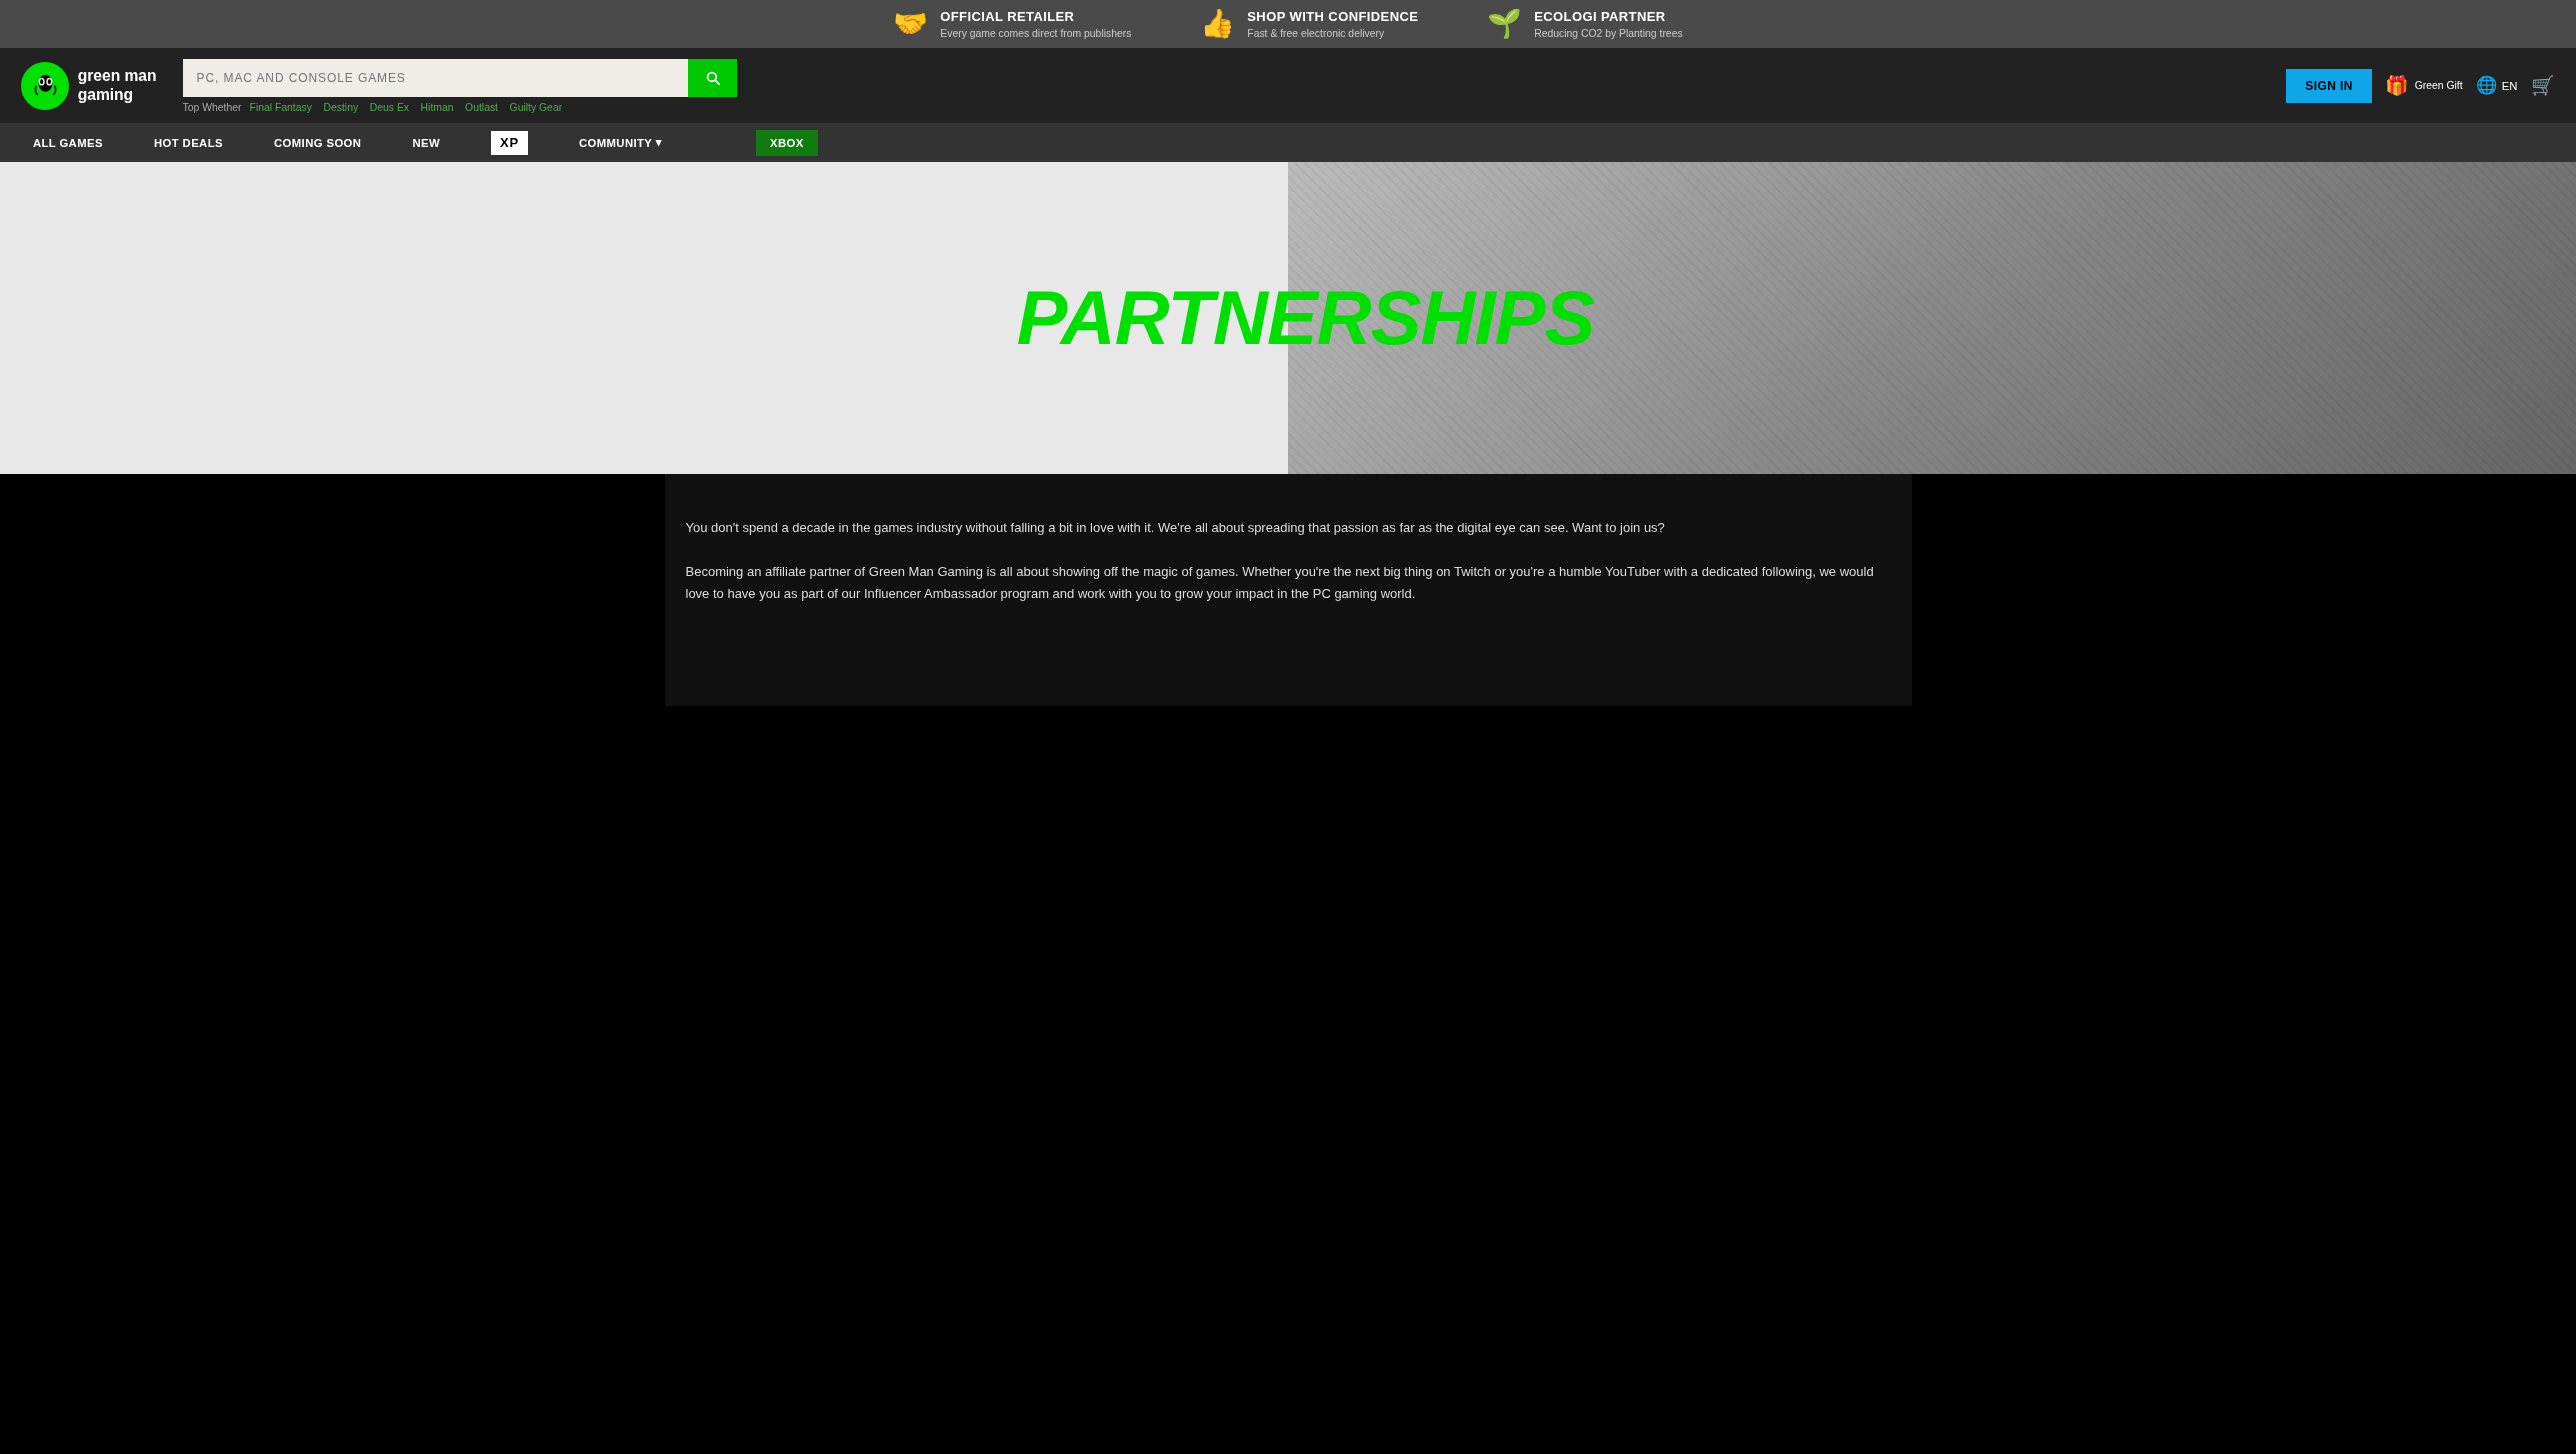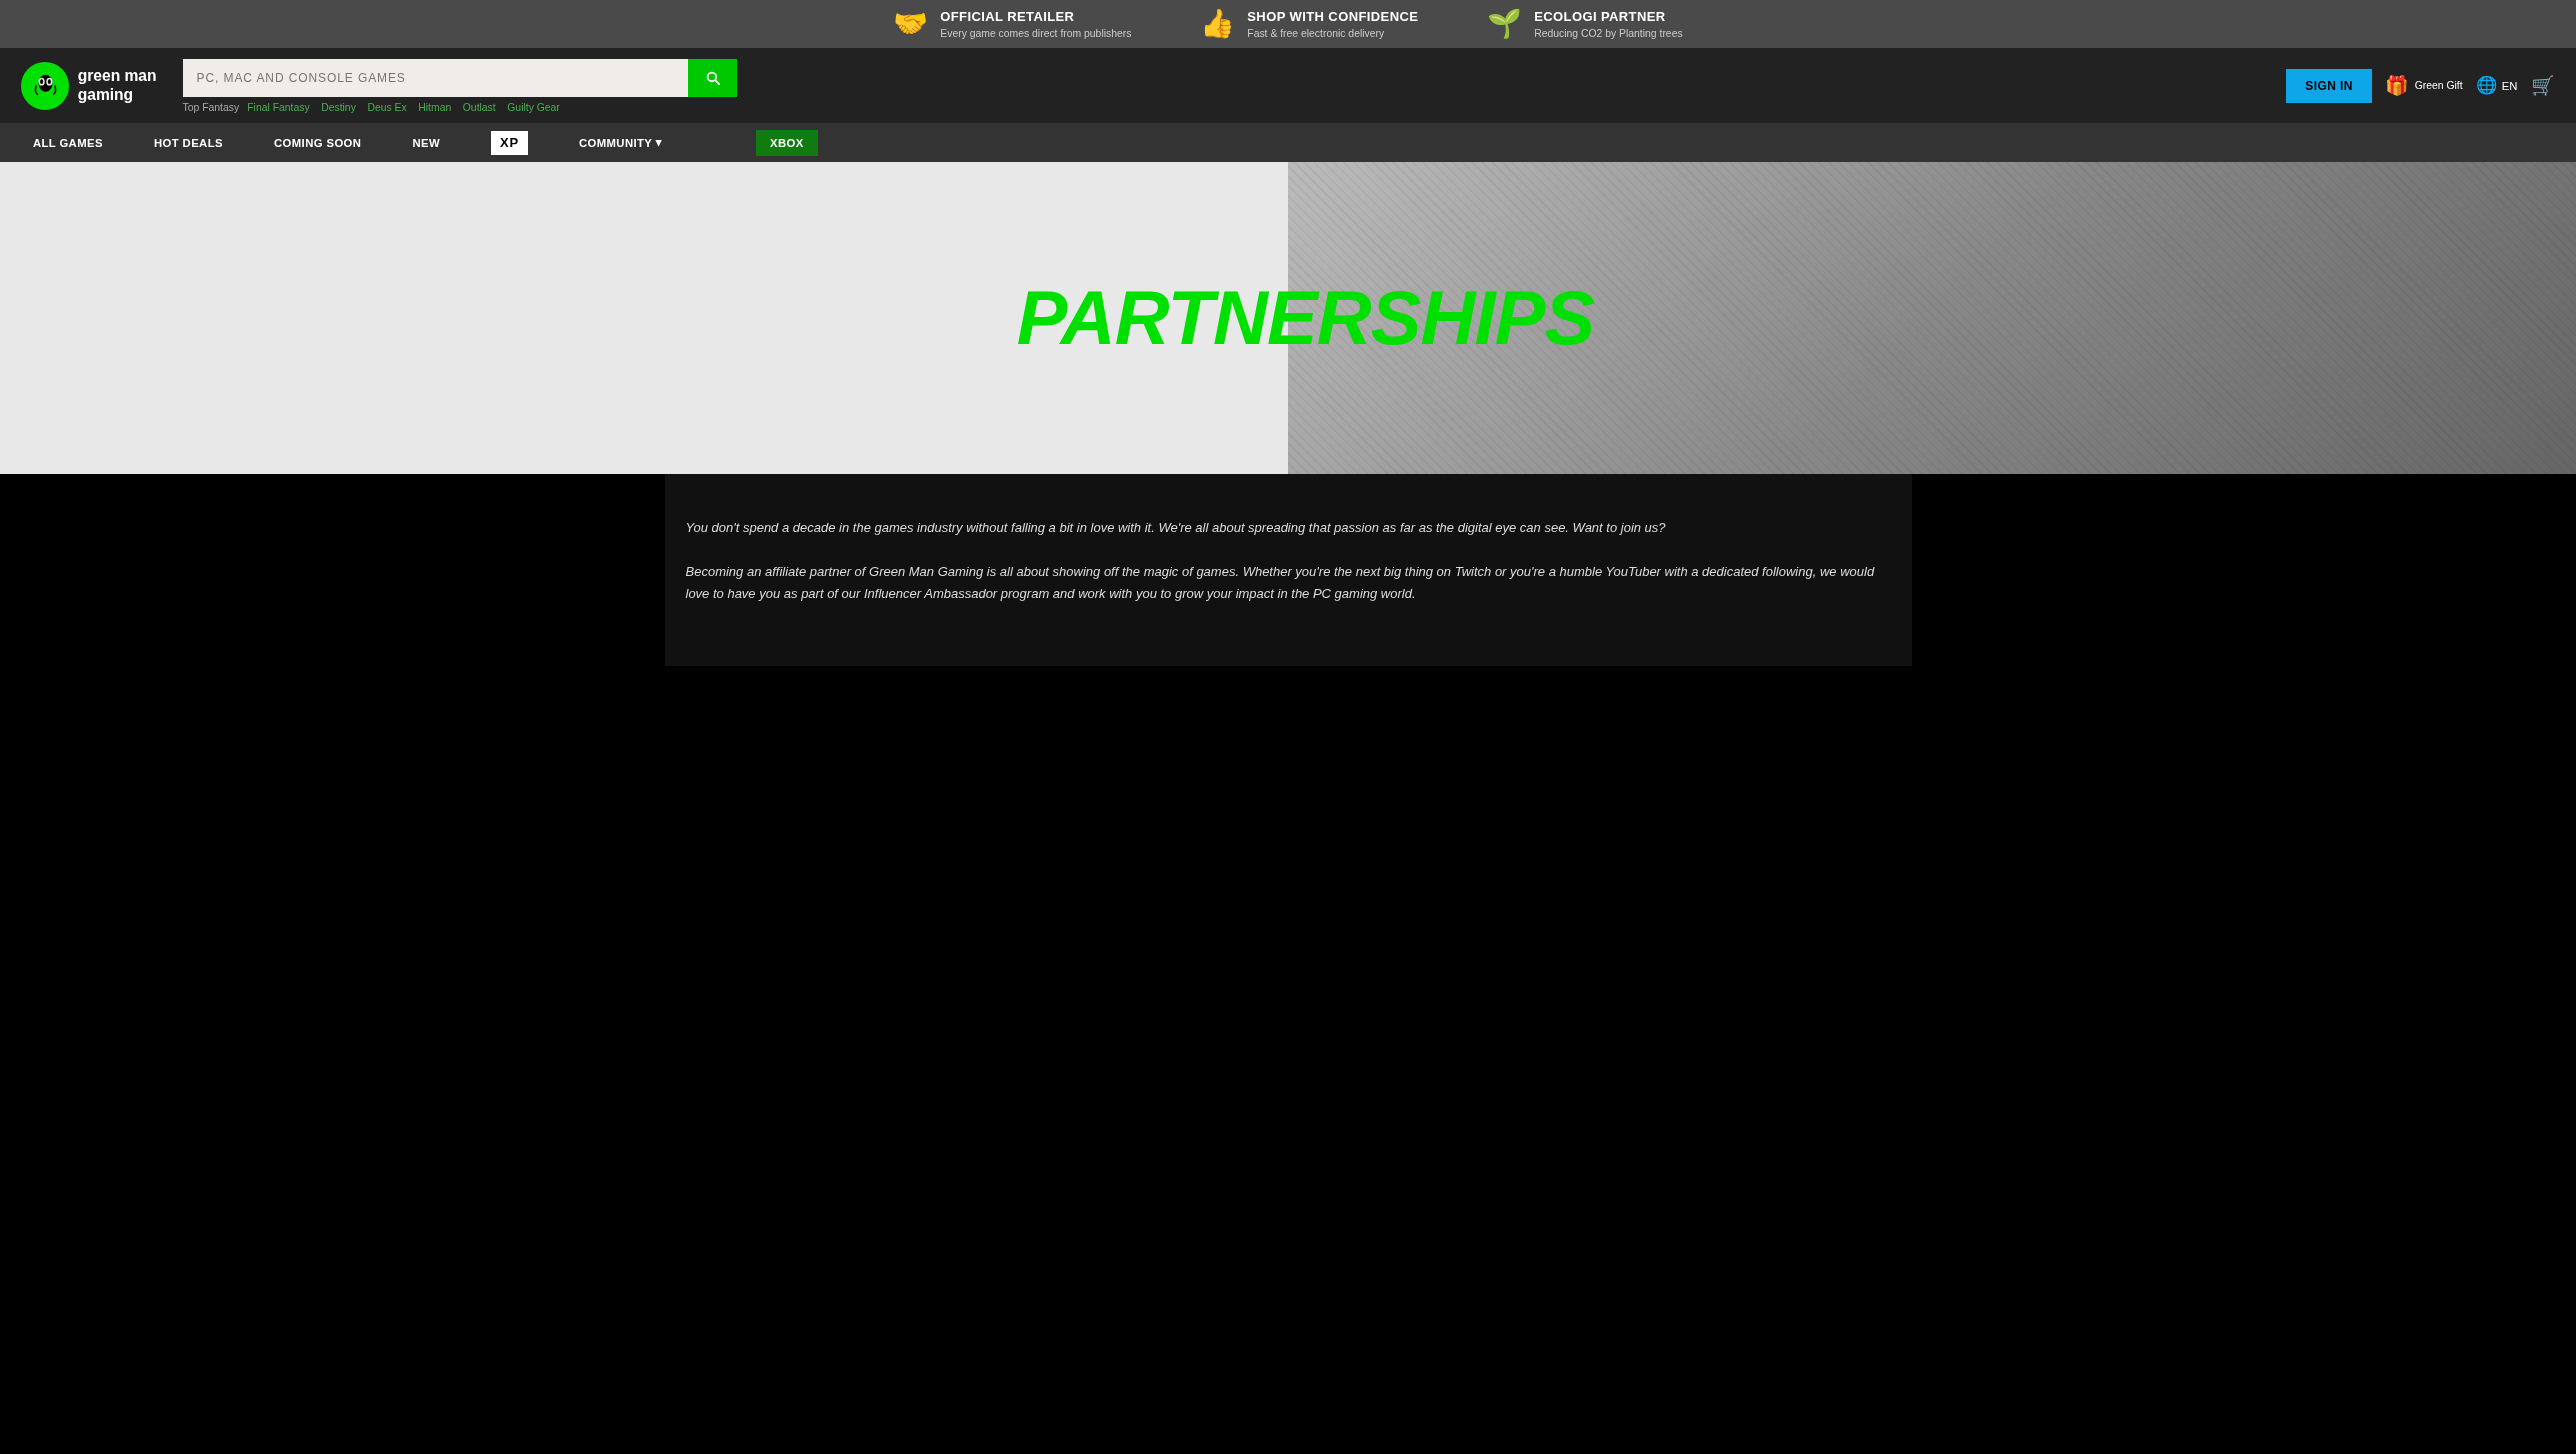--- a/index.html
+++ b/index.html
@@ -256,24 +256,23 @@
       color: #00e000;
       line-height: 0.95;
       text-transform: uppercase;
       letter-spacing: -0.9px;
       font-style: italic;
     }
 
     
     .content {
       background: #111;
-      padding: 43px 21px 40px;
+      padding: 43px 21px 80px;
       max-width: 1247px;
       margin: 0 auto;
-      font-style: italic;
     }
     .content p {
       font-size: 13px;
       line-height: 1.7;
       color: #ddd;
       margin-bottom: 21px;
     }
   </style>
 </head>
 <body>
@@ -322,21 +321,21 @@
   <div class="search-area">
     <div class="search-bar">
       <input class="search-input" type="text" placeholder="PC, MAC AND CONSOLE GAMES" style="">
       <button class="search-btn">
         <svg viewBox="0 0 24 24">
             <path d="M21 21l-4.35-4.35M17 11A6 6 0 1 1 5 11a6 6 0 0 1 12 0z" stroke="#fff" stroke-width="2.5" fill="none" stroke-linecap="round"></path>
           </svg>
       </button>
     </div>
     <div class="top-searches">
-      <span>Top Fantasy</span>
+      <span>Top Whether</span>
       <a href="#">Final Fantasy</a>
       <a href="#">Destiny</a>
       <a href="#">Deus Ex</a>
       <a href="#">Hitman</a>
       <a href="#">Outlast</a>
       <a href="#">Guilty Gear</a>
     </div>
   </div>
 
   <div class="header-right">

